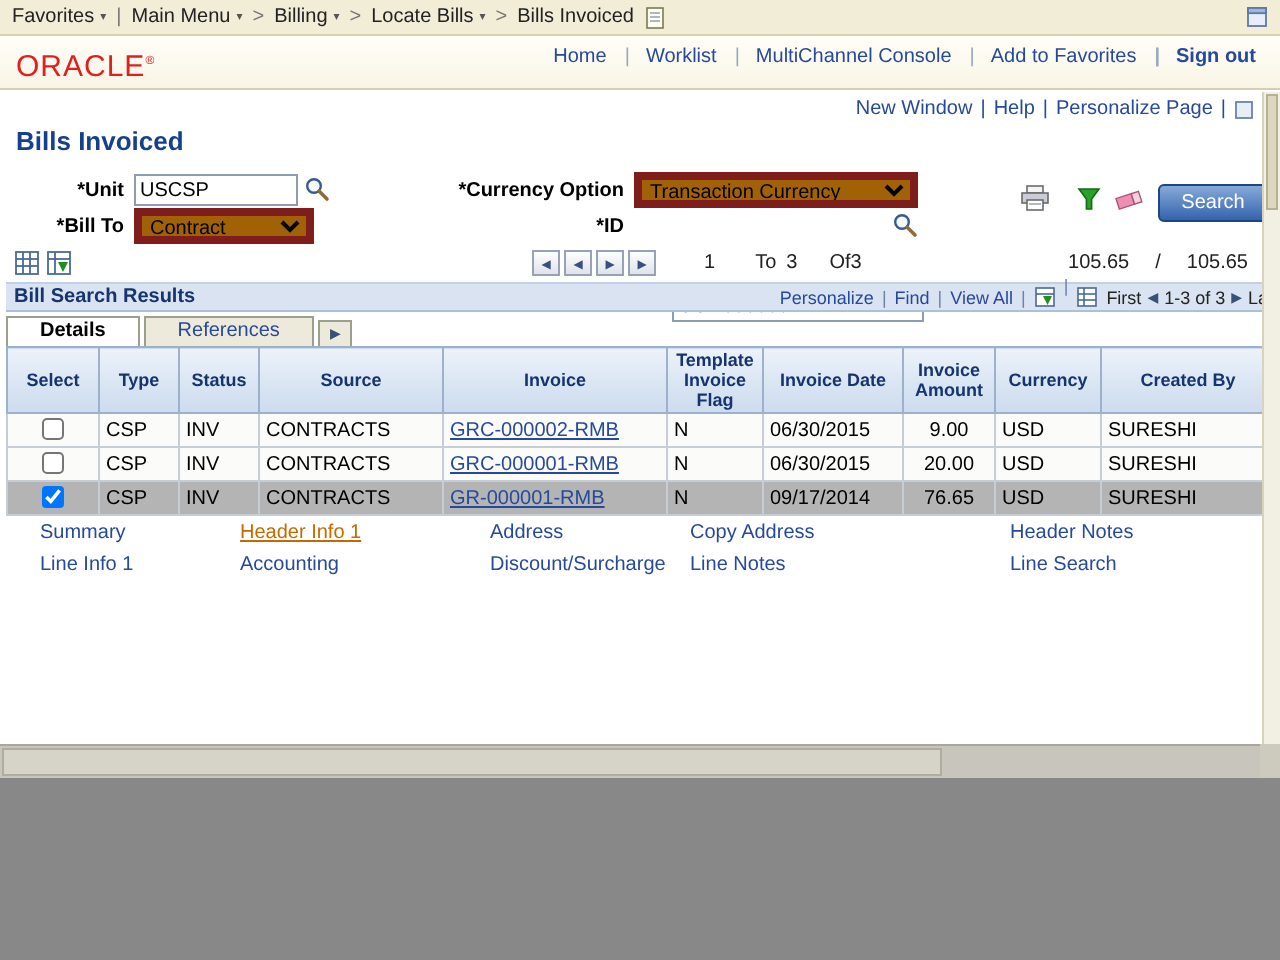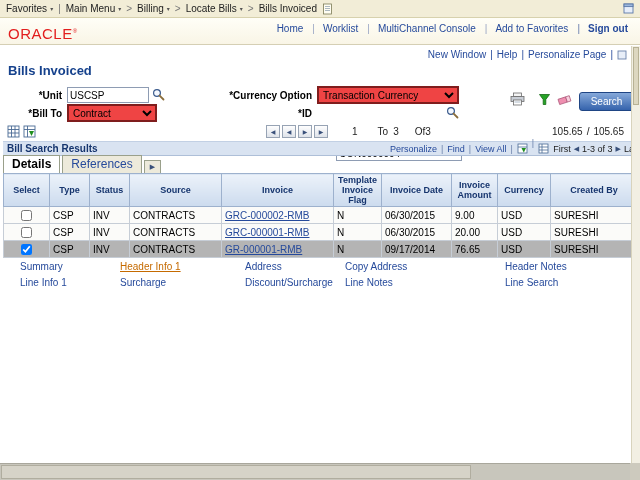--- a/index.html
+++ b/index.html
@@ -1,19 +1,19 @@
 <!DOCTYPE html>
 <html><head>
 <meta charset="utf-8">
 <style>
   * { box-sizing: border-box; }
   body { margin: 0; background: #888; }
   a { cursor: pointer; }
   .screen {
-    position: relative; width: 640px; height: 480px; background: #fff;
+    position: relative; width: 640px; height: 389px; background: #fff;
     font-family: "Liberation Sans", sans-serif; overflow: hidden;
   }
 
   
   .crumb-bar {
     position: absolute; top: 0; left: 0; width: 100%; height: 18px;
     background: #f2edd7; border-bottom: 1px solid #d7d1ad;
     display: flex; align-items: center; padding: 0 6px; font-size: 10px; color: #2b2b2b; gap: 5px;
   }
   .crumb-item { display: inline-flex; align-items: center; gap: 3px; color: #222; cursor: pointer; white-space: nowrap; }
@@ -37,21 +37,21 @@
   .utility-links { position: absolute; top: 49px; right: 13px; display: flex; align-items: flex-end; font-size: 10px; }
   .utility-links a { color: #264a9b; text-decoration: none; white-space: nowrap; }
   .utility-links a::after { content: "|"; color: #264a9b; margin: 0 4px; }
 
   
   .page-title { position: absolute; top: 63px; left: 8px; font-size: 13px; font-weight: bold; color: #15418c; }
 
   
   .flabel { position: absolute; font-size: 10px; font-weight: bold; color: #000; text-align: right; white-space: nowrap; }
   .ftext { position: absolute; height: 16px; font-size: 10px; border: 1px solid #8e9cb3; background: #fff; padding: 0 2px; font-family: inherit; }
-  .fselect { position: absolute; font-size: 10px; height: 18px; border: 2px solid #7f1d1d; background: #ef4444; font-family: inherit; }
+  .fselect { position: absolute; font-size: 10px; height: 18px; border: 4px solid #7f1d1d; background: #a16207; font-family: inherit; }
   #lbl-unit { top: 90px; left: 0; width: 62px; }
   #inp-unit { top: 87px; left: 67px; width: 82px; }
   #lk-unit  { top: 88px; left: 152px; }
   #lbl-currency { top: 90px; left: 206px; width: 106px; }
   #sel-currency { top: 86px; left: 317px; width: 142px; }
   #lbl-billto { top: 108px; left: 0; width: 62px; }
   #sel-billto { top: 104px; left: 67px; width: 90px; }
   #lbl-id  { top: 108px; left: 206px; width: 106px; }
   #inp-id  { top: 105px; left: 336px; width: 126px; margin-top: 40px; }
   #lk-id   { top: 106px; left: 446px; }
@@ -69,53 +69,53 @@
   .sub-toolbar { position: absolute; top: 124px; left: 0; width: 100%; height: 16px; font-size: 10px; color: #222; }
   .tb-icon { position: absolute; top: 1px; }
   #tb-1 { left: 7px; } #tb-2 { left: 23px; }
   .nav-group { position: absolute; left: 266px; top: 1px; display: flex; gap: 2px; }
   .navbox {
     width: 14px; height: 13px; border: 1px solid #97a3b4; background: linear-gradient(#fefefe, #dfe3ea);
     font-size: 6px; color: #39507a; display: flex; align-items: center; justify-content: center; cursor: pointer;
   }
   .counts { position: absolute; left: 352px; top: 2px; display: flex; }
   .gn-a { margin-right: 20px; } .gn-b { margin-right: 5px; } .gn-c { margin-right: 16px; } .gn-d { margin-right: 0; }
-  .totals { position: absolute; right: 16px; top: 2px; display: flex; gap: 4px; margin-left: 16px; }
+  .totals { position: absolute; right: 16px; top: 2px; display: flex; gap: 13px; margin-left: 16px; }
 
   
   .results-bar {
     position: absolute; top: 141px; left: 3px; width: 634px; height: 15px; background: #d9e3f1;
     border-top: 1px solid #c2d0e4; border-bottom: 1px solid #aebfd8;
     display: flex; align-items: center; padding: 0 4px; font-size: 10px;
   }
   .results-title { font-weight: bold; color: #16356e; }
   .results-links { margin-left: auto; display: flex; align-items: center; }
   .results-links a { color: #264a9b; text-decoration: none; font-size: 9px; }
   .rpipe::after { content: "|"; color: #6b82ab; margin: 0 4px; font-size: 9px; }
   .ric { display: inline-flex; line-height: 0; cursor: pointer; }
   .pager { display: flex; align-items: center; margin-left: 4px; gap: 3px; color: #222; font-size: 9px; }
   .pgarrow { font-size: 7px; color: #39507a; cursor: pointer; }
   .pager-first { cursor: pointer; }
   .pager-last { display: inline-block; width: 9px; overflow: hidden; white-space: nowrap; cursor: pointer; }
 
   
   .tab-row { position: absolute; top: 157px; left: 3px; display: flex; align-items: flex-end; height: 16px; }
-  .tab { font-size: 12px; padding: 1px 8px 2px; border: 1px solid #9aa08b; border-bottom: none; background: #edeadb; color: #264a9b; cursor: pointer; margin-right: 2px; }
+  .tab { font-size: 10px; padding: 1px 16px 2px; border: 1px solid #9aa08b; border-bottom: none; background: #edeadb; color: #264a9b; cursor: pointer; margin-right: 2px; }
   .tab.active { background: #fff; color: #000; font-weight: bold; }
   .tab-ic { padding: 2px 5px; font-size: 7px; color: #39507a; }
 
   
   .grid { position: absolute; top: 173px; left: 3px; width: 634px; border-collapse: collapse; table-layout: fixed; background: #fff; }
   .grid th {
     background: linear-gradient(#ecf2fa, #ccdbee); border: 1px solid #9db1cd; color: #16356e;
     font-size: 9px; font-weight: bold; padding: 1px 3px; text-align: center; vertical-align: middle;
   }
   .grid td { border: 1px solid #c6cdd6; font-size: 10px; color: #000; padding: 1px 3px; height: 17px; background: #fbfbf9; overflow: hidden; white-space: nowrap; }
   .grid tr.selected td { background: #b4b4b4; }
-  .c { text-align: center; } .r { text-align: left; }
+  .c { text-align: center; } .r { text-align: center; }
   .inv-link { color: #264a9b; text-decoration: underline; }
   .grid input[type=checkbox] { width: 11px; height: 11px; margin: 0; vertical-align: middle; cursor: pointer; }
 
   
   .detail-links {
     position: absolute; top: 261px; left: 20px; width: 618px; overflow: hidden;
     display: grid; grid-template-columns: 100px 125px 100px 160px 93px 1fr; row-gap: 5px; font-size: 10px;
   }
   .detail-links a { color: #264a9b; text-decoration: none; white-space: nowrap; }
   .dl-active { color: #c56a00 !important; text-decoration: underline !important; }
@@ -396,21 +396,21 @@
   </table>
 
   <div class="detail-links">
     <a>Summary</a>
     <a class="dl-active">Header Info 1</a>
     <a>Address</a>
     <a>Copy Address</a>
     <a>Header Notes</a>
     <span></span>
     <a>Line Info 1</a>
-    <a>Surcharge</a>
+    <a>Accounting</a>
     <a>Discount/Surcharge</a>
     <a>Line Notes</a>
     <a>Line Search</a>
   </div>
 
 
   <div class="v-scroll">
     <div class="v-thumb"></div>
   </div>
   <div class="h-scroll">

